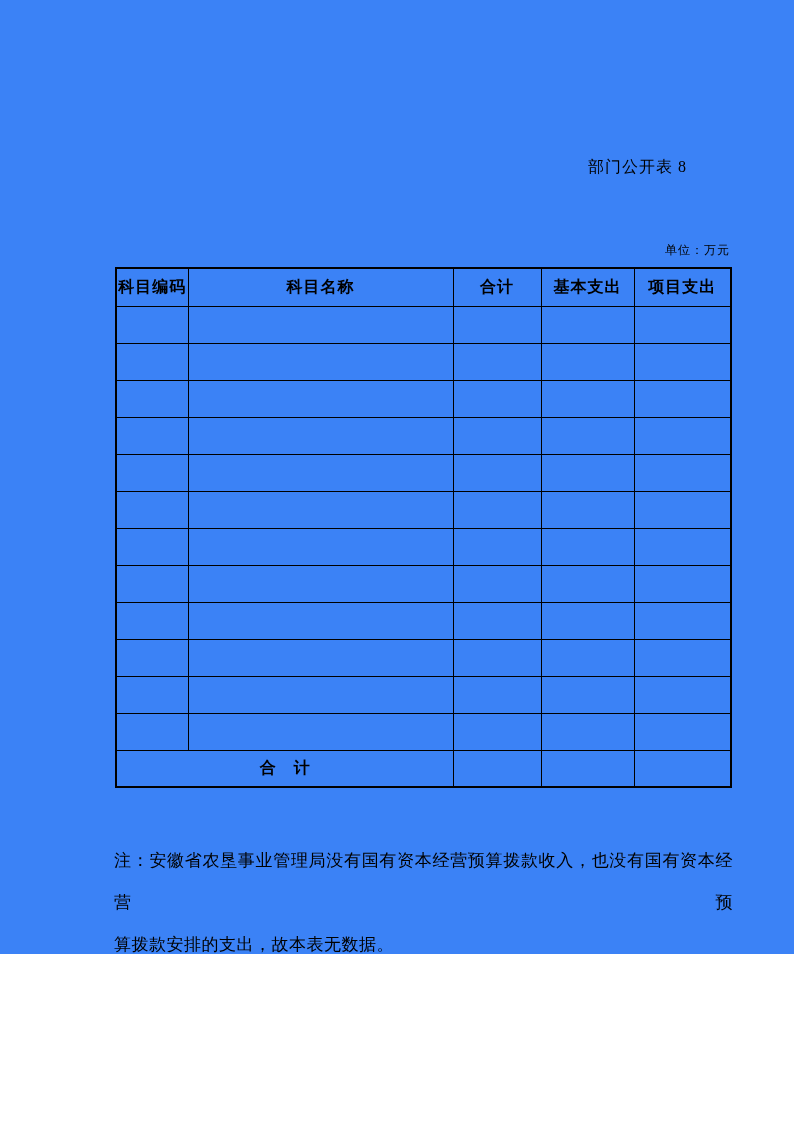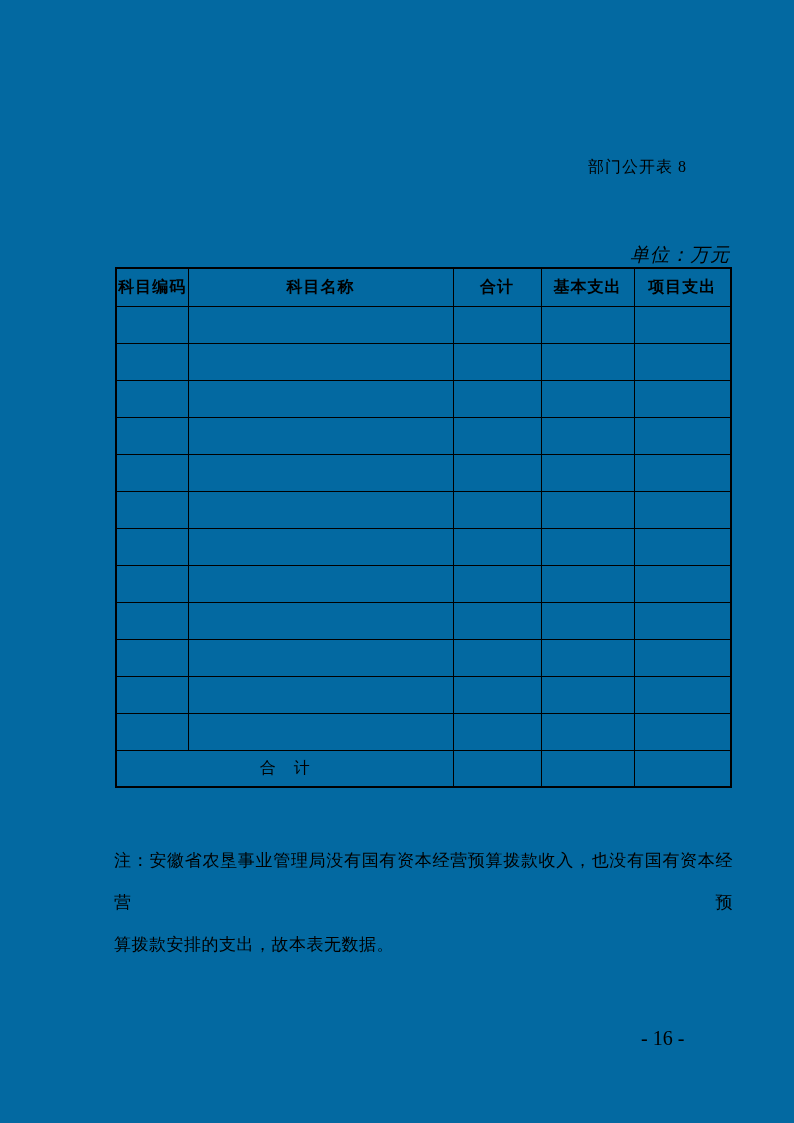--- a/index.html
+++ b/index.html
@@ -1,21 +1,21 @@
 <!DOCTYPE html>
 <html><head>
 <meta charset="utf-8">
 <style>
   * { margin: 0; padding: 0; box-sizing: border-box; }
   html, body { background: #ffffff; }
   .page {
     position: relative;
     width: 794px;
-    height: 1123px;
-    background: #0369a1;
+    height: 954px;
+    background: #3b82f6;
     color: #000000;
     font-family: "Liberation Serif", "DejaVu Serif", serif;
     overflow: hidden;
   }
   .corner-label {
     position: absolute;
     left: 588px;
     top: 157px;
     font-size: 16px;
     letter-spacing: 1px;
@@ -30,23 +30,22 @@
     font-family: "Liberation Sans", "DejaVu Sans", sans-serif;
     font-size: 21px;
     font-weight: bold;
     letter-spacing: 0.5px;
     white-space: nowrap;
   }
   .unit-label {
     position: absolute;
     right: 64px;
     top: 242px;
-    font-size: 19px;
+    font-size: 12px;
     letter-spacing: 1px;
-    font-style: italic;
   }
   table.budget-table {
     position: absolute;
     left: 115px;
     top: 267px;
     width: 615px;
     border-collapse: collapse;
     table-layout: fixed;
     border: 2px solid #000000;
   }
@@ -62,21 +61,21 @@
   table.budget-table thead th {
     font-family: "Liberation Serif", "DejaVu Serif", serif;
     font-weight: bold;
     letter-spacing: 1px;
   }
   tr.hrow1 th { height: 34px; }
   tr.hrow2 th { height: 38px; margin-top: 48px; }
   tr.body-row td { height: 37px; }
   tr.total-row td { height: 37px; }
   td.total-label {
-    font-weight: normal;
+    font-weight: bold;
     font-size: 16px;
     word-spacing: 14px;
   }
   .note {
     position: absolute;
     left: 114px;
     top: 840px;
     width: 619px;
     font-size: 17px;
     line-height: 42px;

